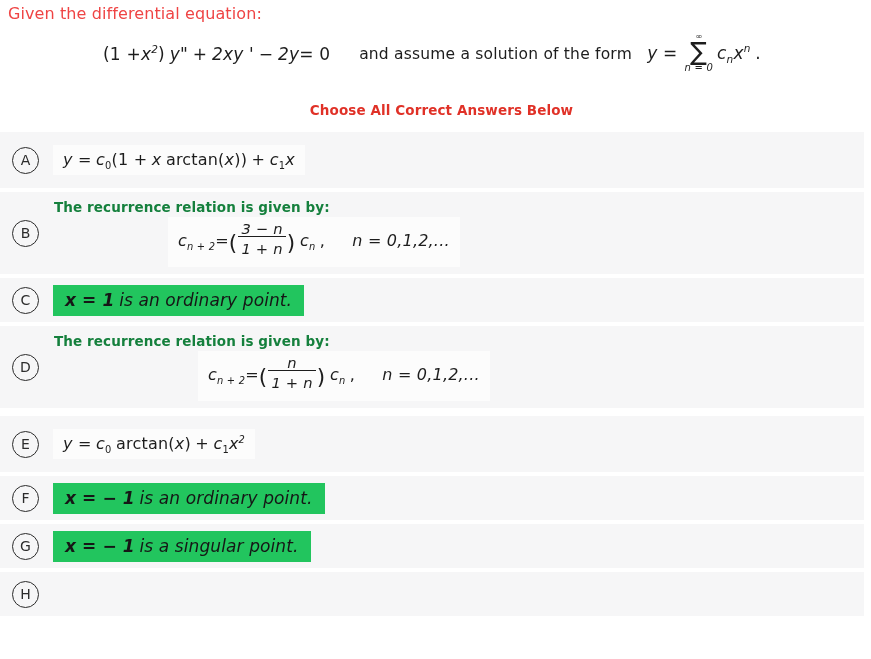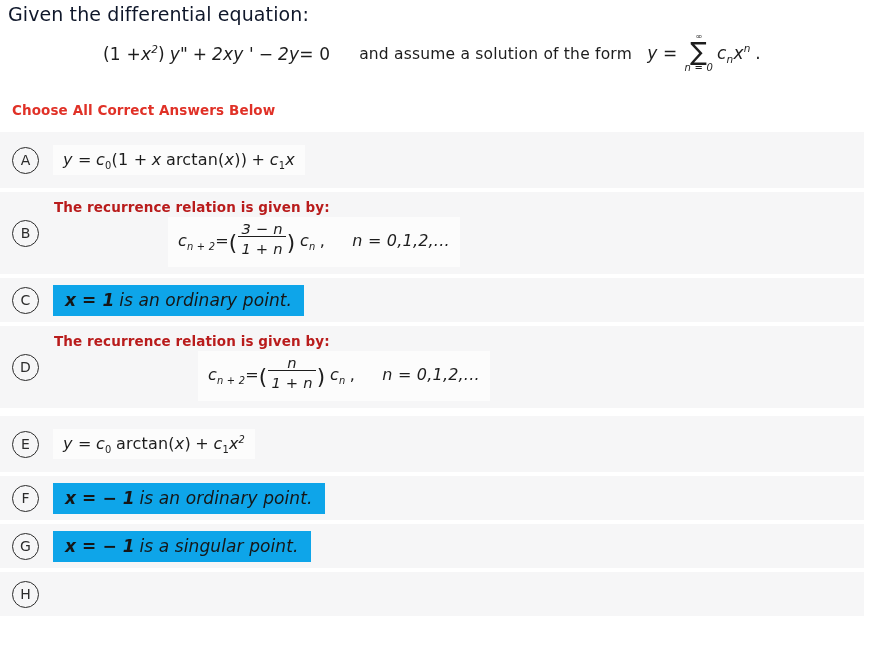--- a/index.html
+++ b/index.html
@@ -14,22 +14,22 @@
     color: #3c3c3c;
     overflow: hidden;
     position: relative;
   }
 
   
   .stem {
     padding: 5px 0 0 8px;
   }
   .stem-line {
-    font-size: 19px;
-    color: #0f172a;
+    font-size: 16px;
+    color: #ef4444;
     letter-spacing: .1px;
     line-height: 18px;
   }
 
   .equation-row {
     margin-top: 10px;
     padding-left: 95px;
     display: flex;
     align-items: center;
     font-size: 17px;
@@ -94,20 +94,21 @@
     color: #1d1d1d;
   }
 
   
   .choose-heading {
     margin: 28px 0 0 12px;
     font-size: 13.5px;
     font-weight: bold;
     color: #e03127;
     letter-spacing: .1px;
+    text-align: center;
   }
 
   
   .options {
     margin-top: 14px;
   }
   .option-row {
     background: #f6f6f7;
     margin: 0 7px 4px 0;
     display: flex;
@@ -134,40 +135,40 @@
   .opt-body {
     flex: 1;
     display: flex;
     flex-direction: column;
     justify-content: flex-end;
     padding-left: 14px;
   }
 
   .opt-intro {
     font-size: 13.5px;
-    color: #b91c1c;
+    color: #15803d;
     font-weight: 600;
     letter-spacing: .1px;
     padding: 0 0 2px 1px;
   }
 
   .opt-math {
     display: inline-block;
     background: #fcfcfc;
     padding: 5px 10px 6px 10px;
     font-size: 16px;
     color: #1d1d1d;
     align-self: flex-start;
   }
   .opt-math.indent { margin-left: 115px; }
   .opt-math.indent2 { margin-left: 145px; }
 
   .opt-statement {
     display: inline-block;
-    background: #0ea5e9;
+    background: #22c55e;
     padding: 5px 12px 6px 12px;
     font-size: 17px;
     font-style: italic;
     color: #161616;
     align-self: flex-start;
     letter-spacing: .1px;
   }
   .opt-statement b { font-weight: 700; font-style: italic; }
 
   

